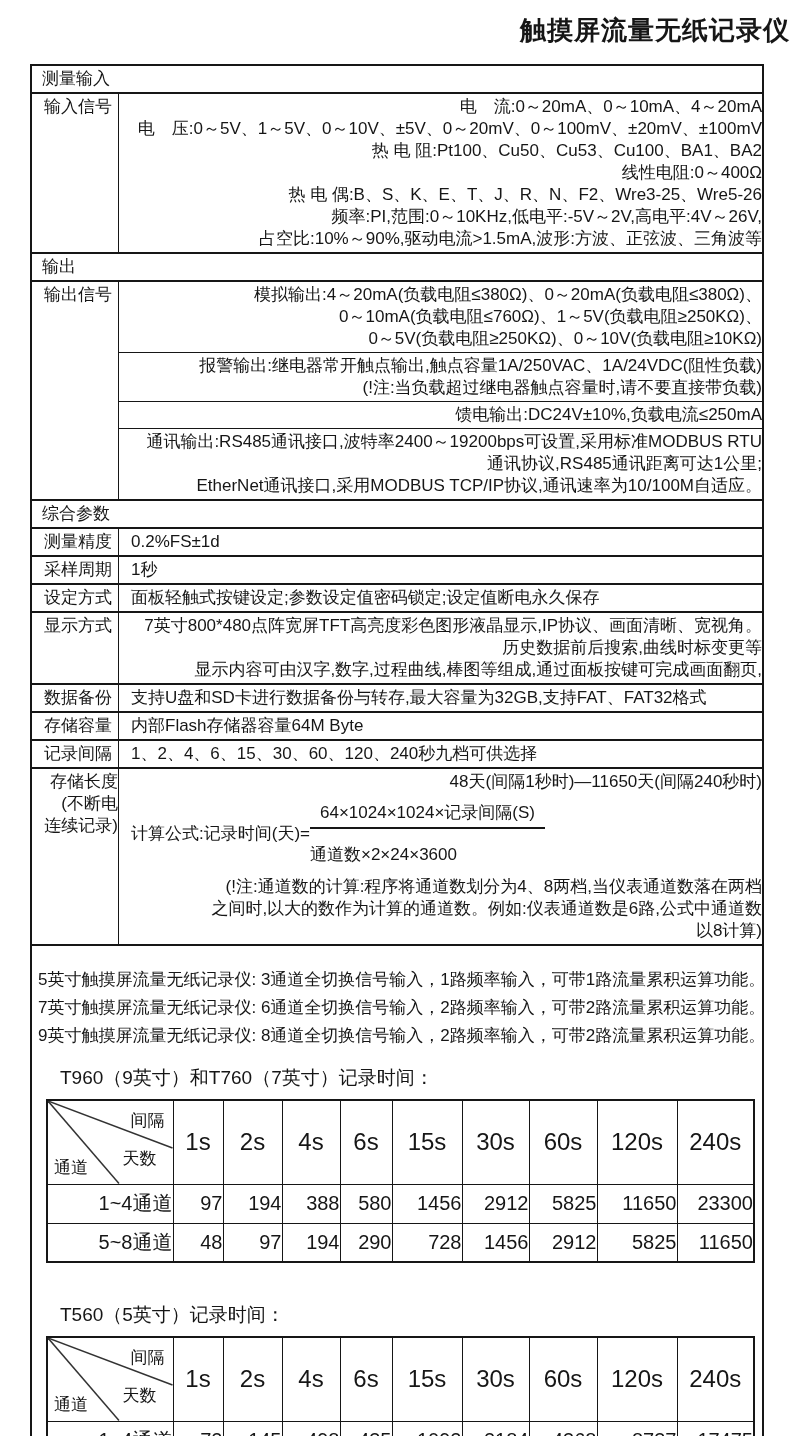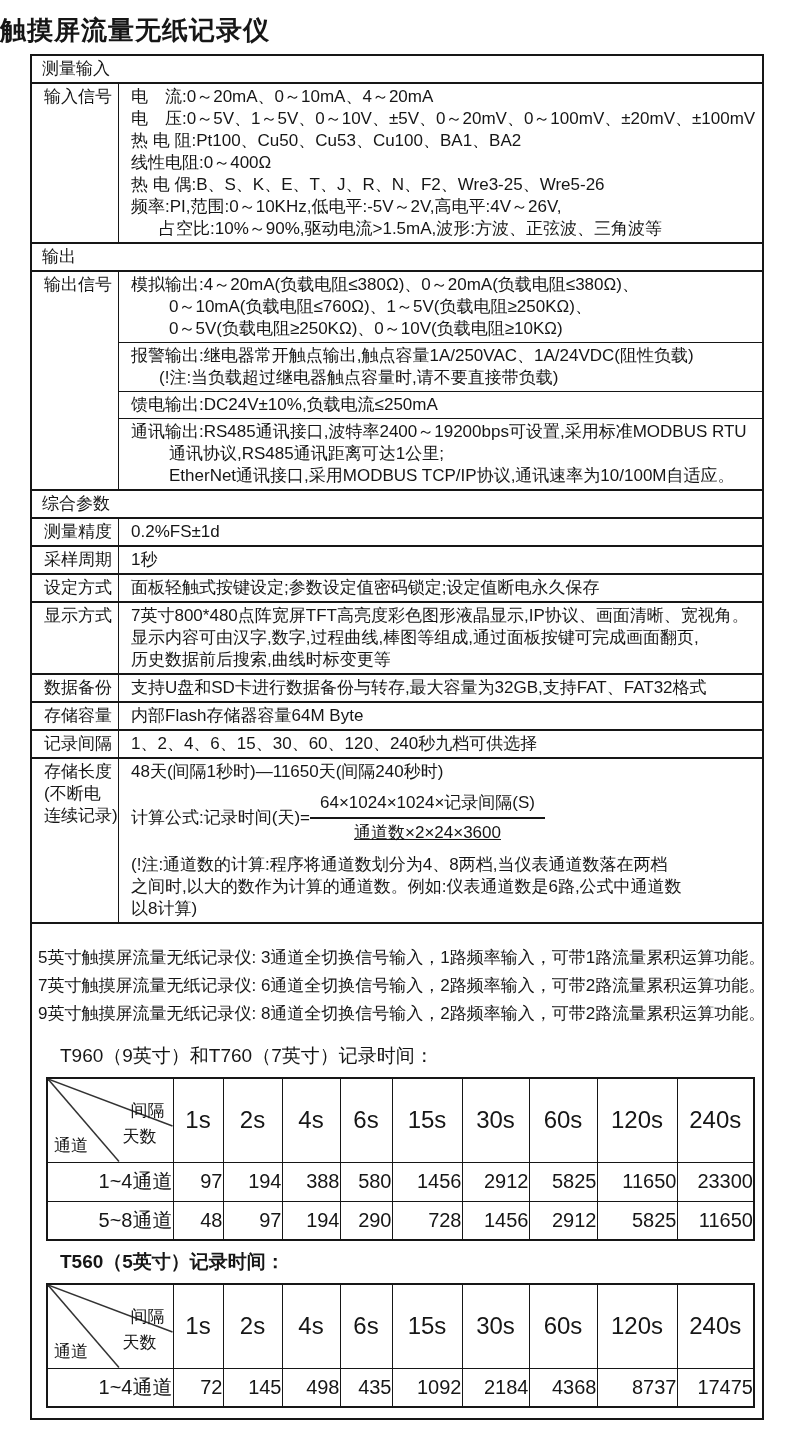--- a/index.html
+++ b/index.html
@@ -5,25 +5,25 @@
   * { box-sizing: border-box; margin: 0; padding: 0; }
   html, body { width: 790px; height: 1436px; }
   body {
     background: #ffffff;
     color: #161616;
     font-family: "Liberation Sans", "DejaVu Sans", sans-serif;
     overflow: hidden;
   }
   .page { width: 790px; height: 1436px; position: relative; }
   .title {
-    text-align: left;
+    text-align: right;
     font-size: 26px;
     font-weight: 700;
     padding-top: 13px;
-    height: 54px;
+    height: 64px;
     letter-spacing: 1px;
   }
   .spec {
     margin: 0 26px 0 30px;
     border: 2px solid #161616;
   }
   .row { border-top: 2px solid #161616; display: flex; }
   .row:first-child { border-top: none; }
   .sect {
     flex: 1;
@@ -41,48 +41,48 @@
   }
   .val {
     flex: 1;
     font-size: 17px;
     line-height: 22px;
     padding: 2px 0 2px 12px;
   }
   .val.nopad { padding: 0; }
   .sub { padding: 2px 0 2px 12px; }
   .sub + .sub { border-top: 1px solid #161616; }
-  .ln { white-space: nowrap; }
+  .ln { white-space: nowrap; text-align: right; }
   .ind { padding-left: 38px; }
   .ind-sm { padding-left: 28px; }
   .formula { display: flex; align-items: center; margin: 9px 0 10px 0; }
   .f-pre { white-space: nowrap; }
-  .frac { display: inline-flex; flex-direction: column; text-align: center; }
+  .frac { display: inline-flex; flex-direction: column; text-align: left; }
   .f-num { border-bottom: 2px solid #161616; padding: 0 10px 3px 10px; white-space: nowrap; }
-  .f-den { padding-top: 3px; white-space: nowrap; text-decoration: underline; }
+  .f-den { padding-top: 15px; white-space: nowrap; }
   .note { margin-top: 8px; }
   
   .bigcell { flex: 1; padding: 0 0 10px 0; }
   .models { padding: 20px 4px 0 6px; font-size: 17px; line-height: 28px; }
   .tbl-caption { margin: 15px 0 8px 28px; font-size: 19px; white-space: nowrap; }
-  .tbl-caption.second { margin-top: 8px; font-weight: bold; }
+  .tbl-caption.second { margin-top: 39px; }
   table.rec {
     margin-left: 14px;
     border-collapse: collapse;
     border: 2px solid #161616;
     table-layout: fixed;
     width: 707px;
   }
   table.rec td { border: 1px solid #161616; text-align: center; }
   table.rec tr.hdr td { height: 84px; font-size: 24px; }
   table.rec tr.datarow td { height: 39px; font-size: 20px; text-align: right; }
   table.rec td.rowlab { text-align: left; padding-left: 8px; font-size: 20px; white-space: nowrap; }
   td.corner { position: relative; padding: 0; }
   td.corner svg { position: absolute; left: 0; top: 0; width: 100%; height: 100%; display: block; }
-  .c-top { position: absolute; top: 20px; right: 8px; font-size: 17px; }
+  .c-top { position: absolute; top: 8px; right: 8px; font-size: 17px; }
   .c-mid { position: absolute; top: 46px; right: 16px; font-size: 17px; }
   .c-bot { position: absolute; bottom: 5px; left: 6px; font-size: 17px; }
 </style>
 </head>
 <body>
 
 <div class="page">
 
   <div class="title">触摸屏流量无纸记录仪</div>
 
@@ -148,22 +148,22 @@
 
     <div class="row">
       <div class="lbl">设定方式</div>
       <div class="val">面板轻触式按键设定;参数设定值密码锁定;设定值断电永久保存</div>
     </div>
 
     <div class="row">
       <div class="lbl">显示方式</div>
       <div class="val">
         <div class="ln">7英寸800*480点阵宽屏TFT高亮度彩色图形液晶显示,IP协议、画面清晰、宽视角。</div>
+        <div class="ln">历史数据前后搜索,曲线时标变更等</div>
         <div class="ln">显示内容可由汉字,数字,过程曲线,棒图等组成,通过面板按键可完成画面翻页,</div>
-        <div class="ln">历史数据前后搜索,曲线时标变更等</div>
       </div>
     </div>
 
     <div class="row">
       <div class="lbl">数据备份</div>
       <div class="val">支持U盘和SD卡进行数据备份与转存,最大容量为32GB,支持FAT、FAT32格式</div>
     </div>
 
     <div class="row">
       <div class="lbl">存储容量</div>

